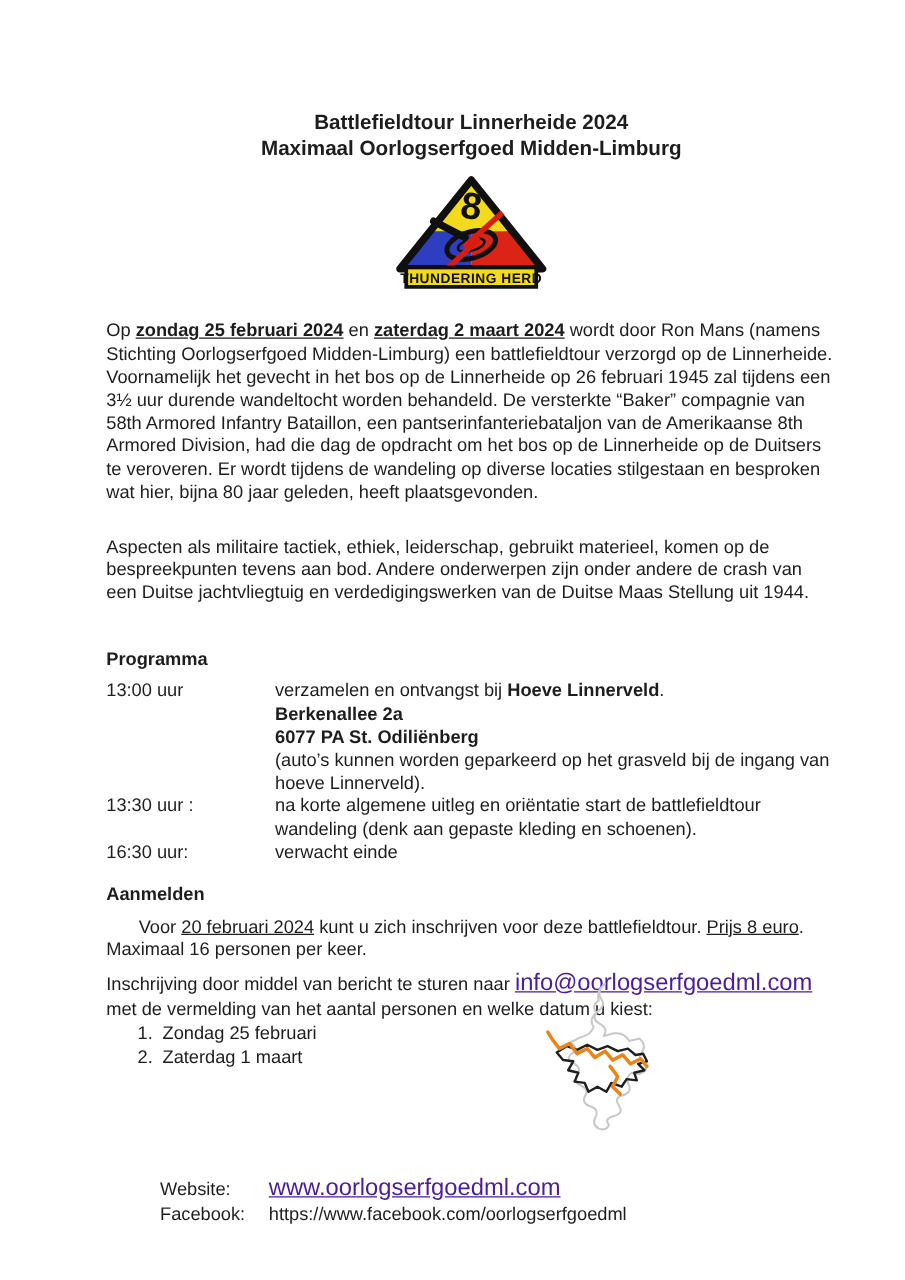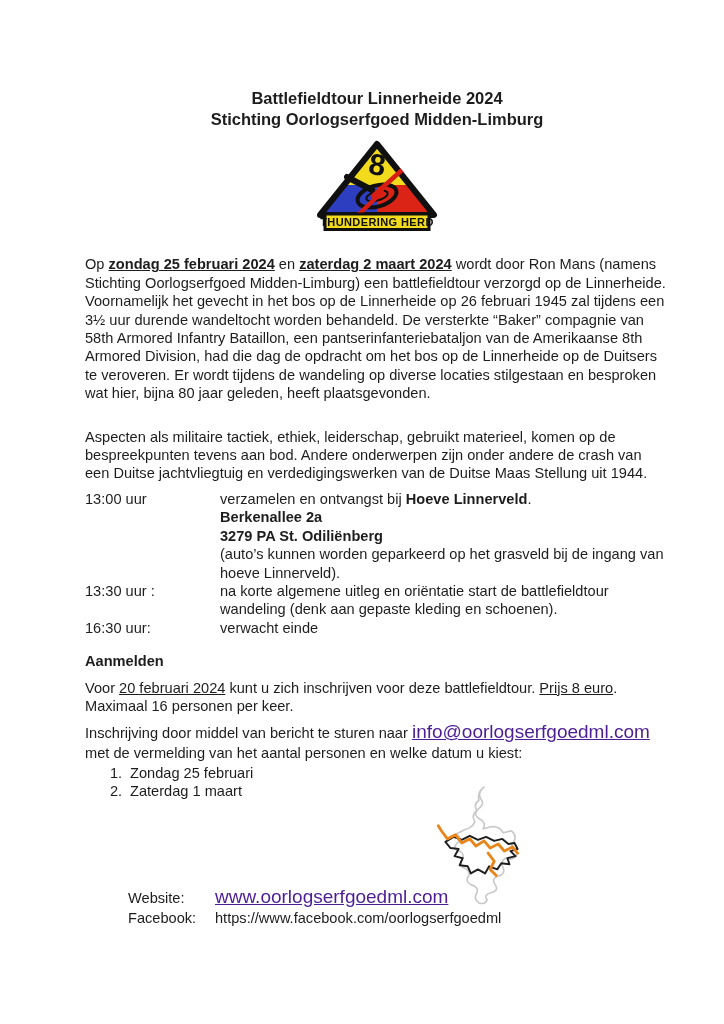--- a/index.html
+++ b/index.html
@@ -21,40 +21,40 @@
   .bu{ font-weight:bold;text-decoration:underline;}
   .u{ text-decoration:underline;}
   .b{ font-weight:bold;}
   .section-heading{ font-weight:bold;margin:0;}
   .h-programma{ margin-top:35px;}
   .h-aanmelden{ margin-top:15px;}
   .prog-table{ margin-top:7px;}
   .prog-row{ display:flex;gap:48px;}
   .prog-time{ width:87px;flex:0 0 87px;}
   .prog-desc{ flex:1;}
-  .signup-line1{ margin-top:8px;}
+  .signup-line1{ margin-top:8px;text-align:center;}
   .signup-line2{ margin:0;}
   .signup-instr{ margin-top:5px;}
   .email-link,.site-link{ color:#4c1d95;text-decoration:underline;font-size:19px;line-height:24px;cursor:pointer;}
   .option-list{ margin:1px 0 0 0;padding:0;list-style:none;}
   .option-row{ display:flex;padding-left:25px;}
   .option-num{ width:20px;flex:0 0 20px;}
   .footer{ margin-top:84px;padding-left:43px;}
   .footer-row{ display:flex;align-items:baseline;}
   .footer-label{ width:87px;flex:0 0 87px;}
   .map-wrap{ position:absolute;left:430px;top:784px;width:104px;height:124px;}
   svg text{ font-family:"Liberation Sans",sans-serif;}
 </style>
 </head>
 <body>
 
 <div class="page">
 
   <div class="title">Battlefieldtour Linnerheide 2024</div>
-  <div class="title">Stichting Oorlogserfgoed Midden-Limburg</div>
+  <div class="title">Maximaal Oorlogserfgoed Midden-Limburg</div>
 
   <div class="logo-wrap">
     <svg width="132" height="94" viewBox="0 0 132 94">
       <defs>
         <clipPath id="triClip">
             <path d="M66 6 L123 77 L9 77 Z"></path>
           </clipPath>
       </defs>
       <g clip-path="url(#triClip)">
         <rect x="0" y="0" width="132" height="80" fill="#F2DB1C"></rect>
@@ -71,28 +71,29 @@
       <text x="66" y="37" text-anchor="middle" font-size="30" font-weight="bold" fill="#101010" transform="rotate(8 66 28)">8</text>
       <rect x="14" y="76" width="104" height="15.5" fill="#F2DB1C" stroke="#101010" stroke-width="3"></rect>
       <text x="66" y="88" text-anchor="middle" font-size="11" font-weight="bold" letter-spacing="0.4" fill="#101010">THUNDERING HERD</text>
     </svg>
   </div>
 
   <p class="para p-intro"><span>Op </span><span class="bu">zondag 25 februari 2024</span><span> en </span><span class="bu">zaterdag 2 maart 2024</span><span> wordt door Ron Mans (namens Stichting Oorlogserfgoed Midden-Limburg) een battlefieldtour verzorgd op de Linnerheide. Voornamelijk het gevecht in het bos op de Linnerheide op 26 februari 1945 zal tijdens een 3½ uur durende wandeltocht worden behandeld. De versterkte “Baker” compagnie van 58th Armored Infantry Bataillon, een pantserinfanteriebataljon van de Amerikaanse 8th Armored Division, had die dag de opdracht om het bos op de Linnerheide op de Duitsers te veroveren. Er wordt tijdens de wandeling op diverse locaties stilgestaan en besproken wat hier, bijna 80 jaar geleden, heeft plaatsgevonden.</span></p>
 
   <p class="para p-aspects">Aspecten als militaire tactiek, ethiek, leiderschap, gebruikt materieel, komen op de bespreekpunten tevens aan bod. Andere onderwerpen zijn onder andere de crash van een Duitse jachtvliegtuig en verdedigingswerken van de Duitse Maas Stellung uit 1944.</p>
 
+  <div class="section-heading h-programma">Programma</div>
 
   <div class="prog-table">
     <div class="prog-row">
       <div class="prog-time">13:00 uur</div>
       <div class="prog-desc">
         <div><span>verzamelen en ontvangst bij </span><span class="b">Hoeve Linnerveld</span><span>.</span></div>
         <div class="b">Berkenallee 2a</div>
-        <div class="b">3279 PA St. Odiliënberg</div>
+        <div class="b">6077 PA St. Odiliënberg</div>
         <div>(auto’s kunnen worden geparkeerd op het grasveld bij de ingang van hoeve Linnerveld).</div>
       </div>
     </div>
     <div class="prog-row">
       <div class="prog-time">13:30 uur :</div>
       <div class="prog-desc">na korte algemene uitleg en oriëntatie start de battlefieldtour wandeling (denk aan gepaste kleding en schoenen).</div>
     </div>
     <div class="prog-row">
       <div class="prog-time">16:30 uur:</div>
       <div class="prog-desc">verwacht einde</div>

